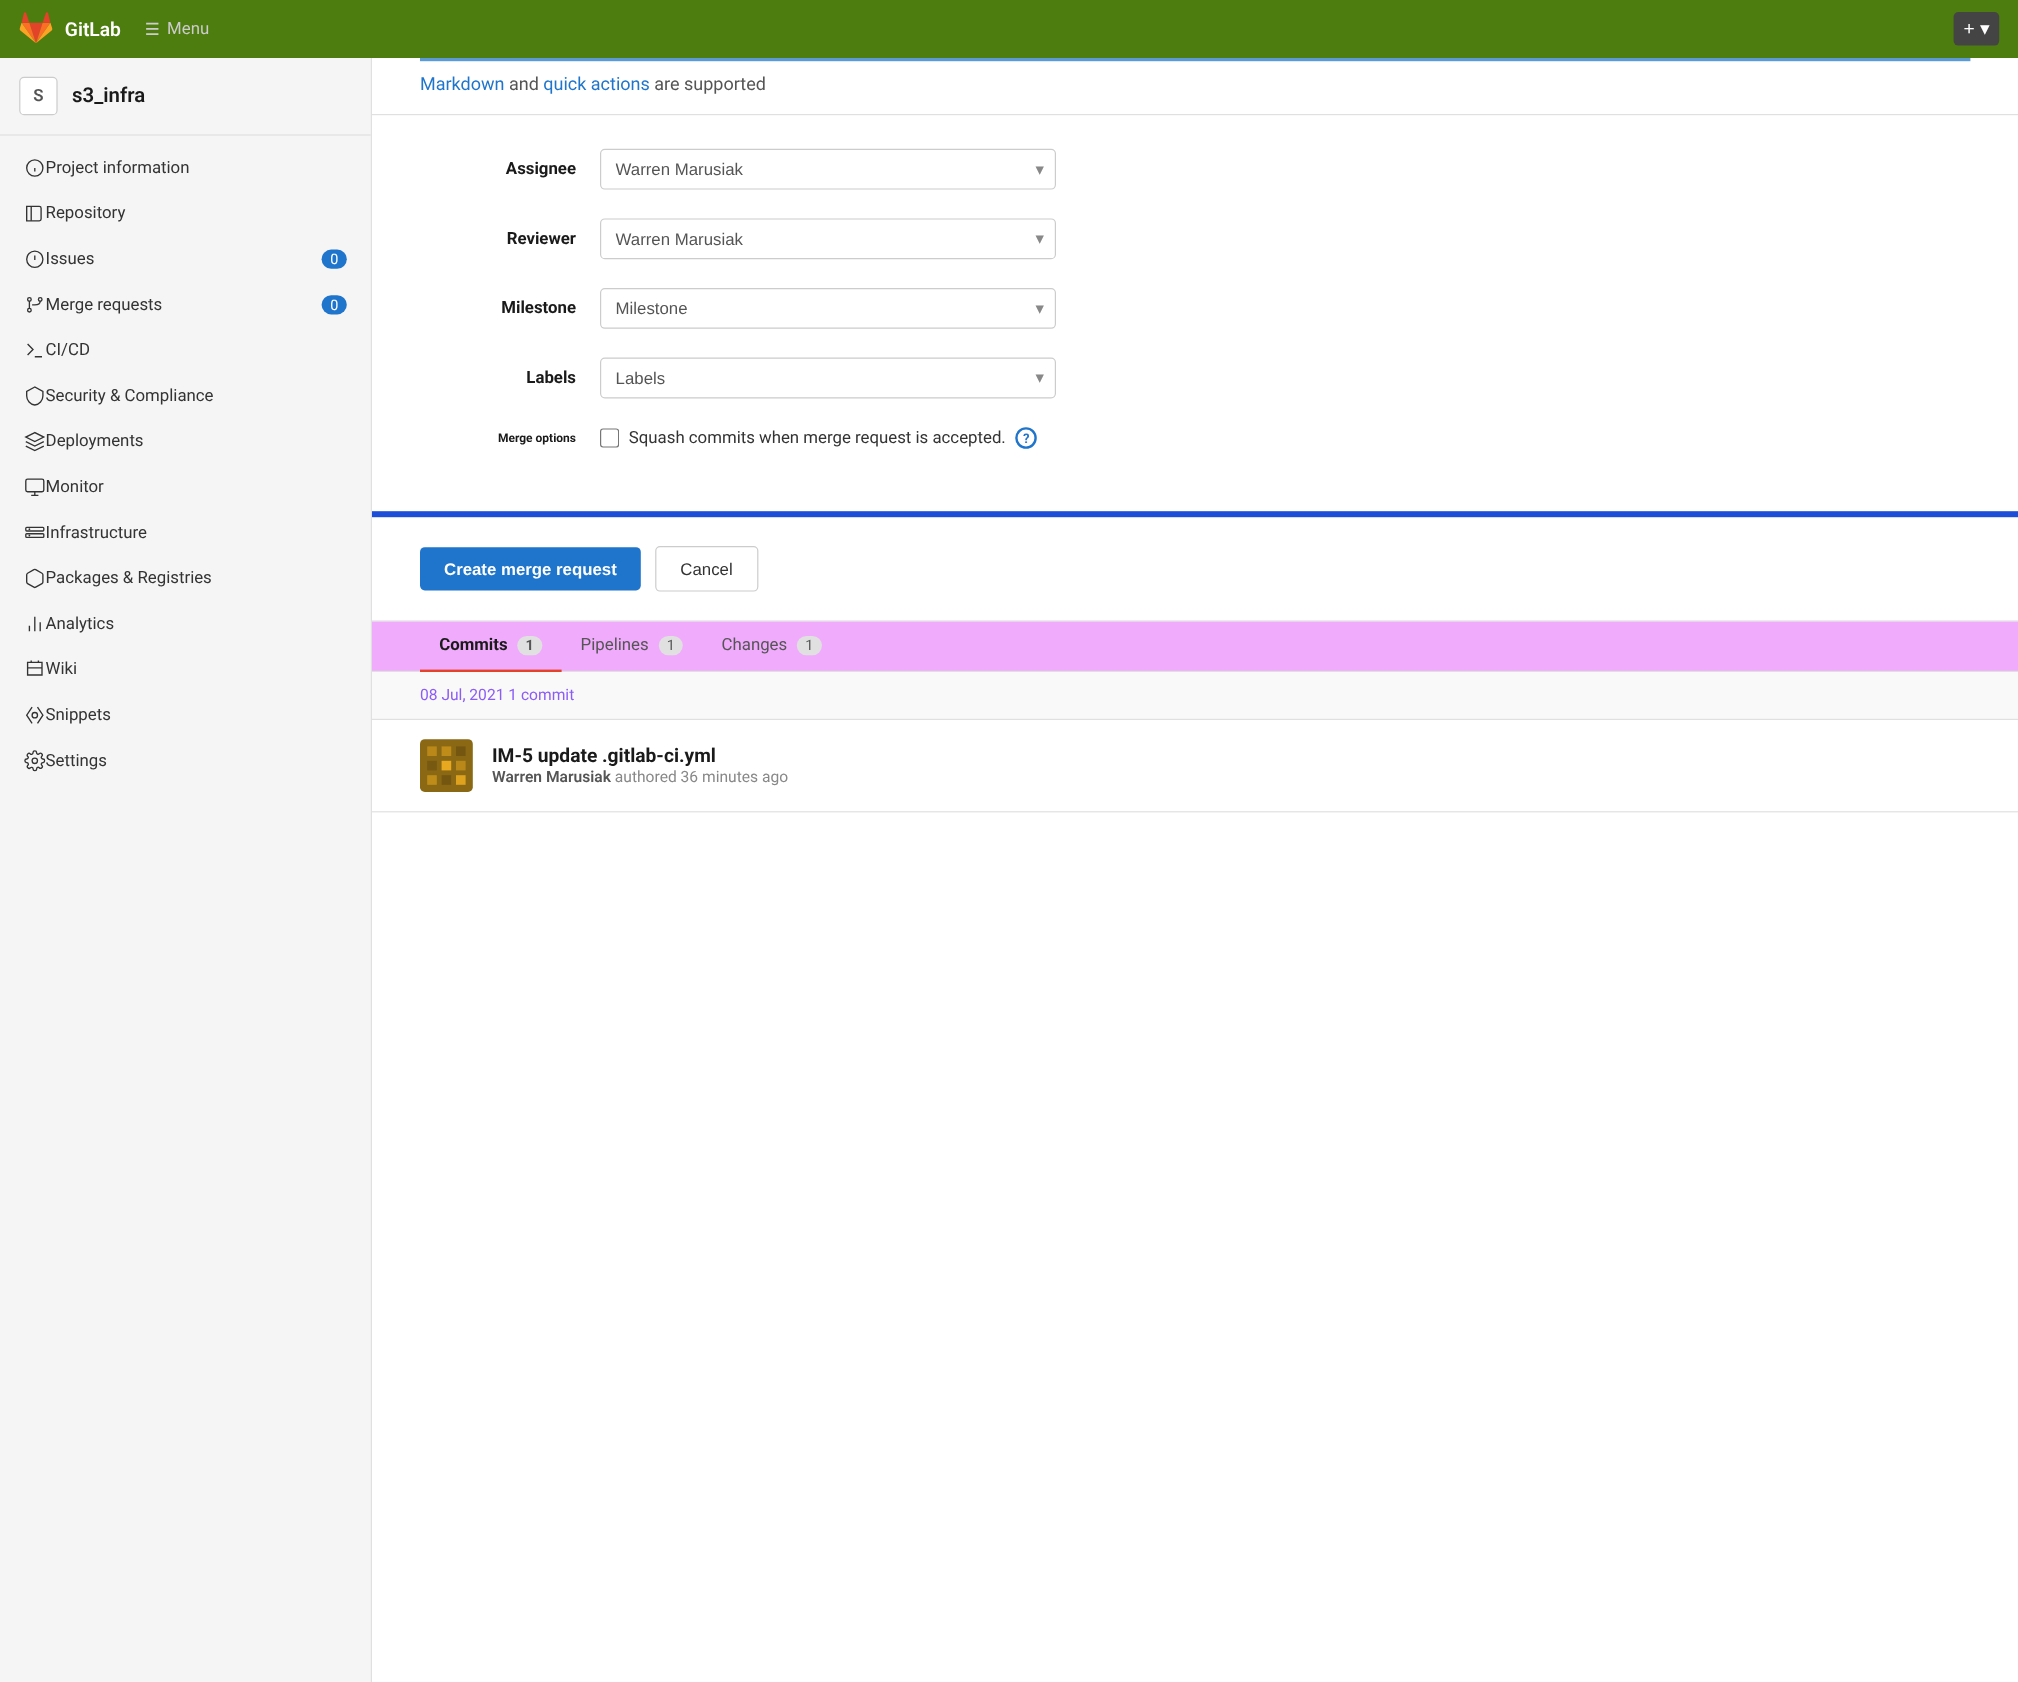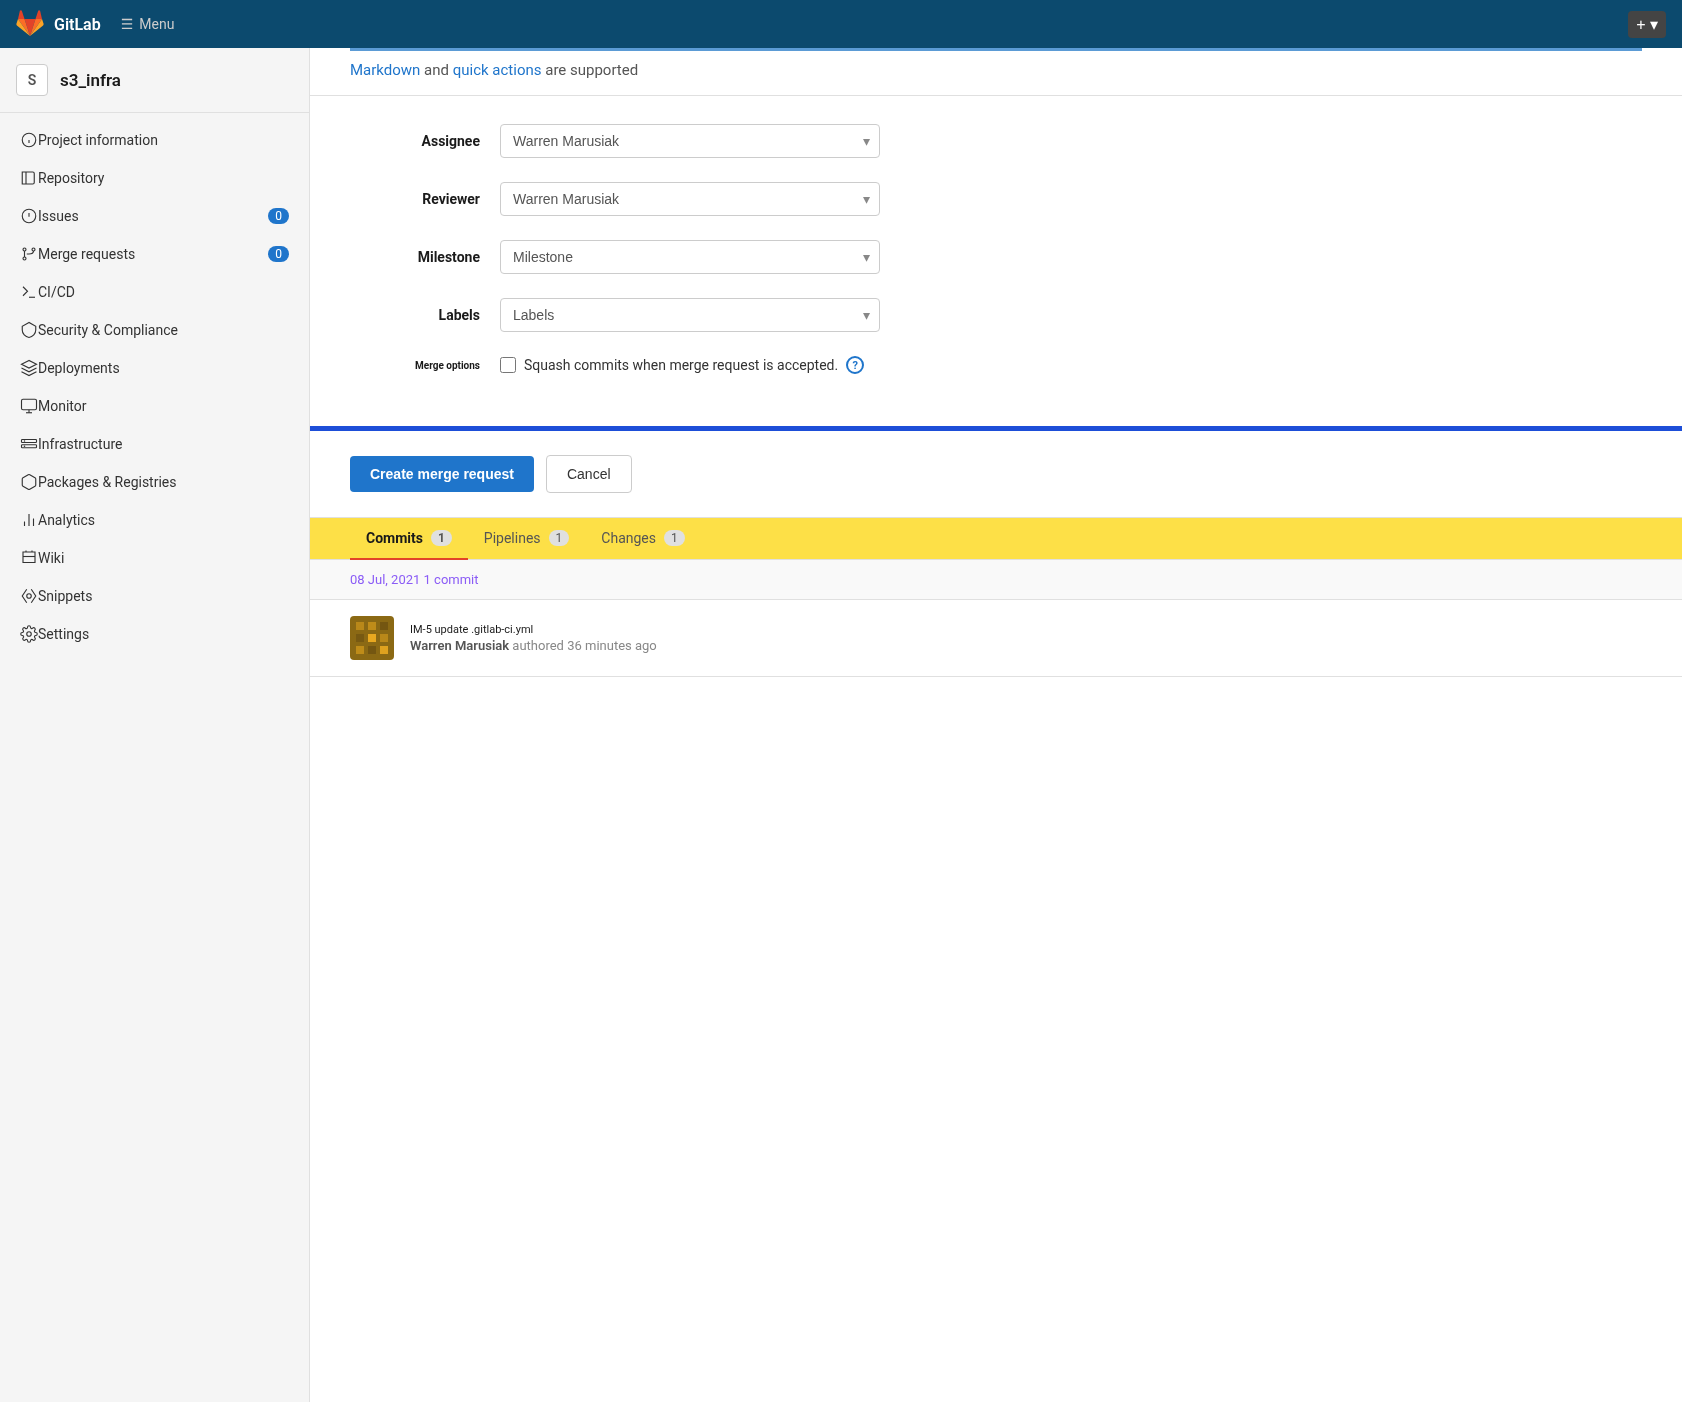--- a/index.html
+++ b/index.html
@@ -1,20 +1,20 @@
 <!DOCTYPE html>
 <html><head>
   <meta charset="utf-8">
   <style>
     * { box-sizing: border-box; margin: 0; padding: 0; }
     body { font-family: -apple-system, BlinkMacSystemFont, 'Segoe UI', Roboto, sans-serif; font-size: 14px; background: #f0f0f0; }
 
     
     .navbar {
-      background: #0c4a6e;
+      background: #4d7c0f;
       height: 48px;
       display: flex;
       align-items: center;
       padding: 0 16px;
       position: fixed;
       top: 0;
       left: 0;
       right: 0;
       z-index: 100;
     }
@@ -272,21 +272,21 @@
     }
 
     
     .tabs-section {
       padding: 0 0;
     }
     .tabs-bar {
       display: flex;
       border-bottom: 1px solid #e0e0e0;
       padding: 0 40px;
-      background: #fde047;
+      background: #f0abfc;
     }
     .tab {
       padding: 12px 16px;
       font-size: 14px;
       color: #555;
       cursor: pointer;
       border-bottom: 2px solid transparent;
       display: flex;
       align-items: center;
       gap: 8px;
@@ -335,22 +335,22 @@
       overflow: hidden;
     }
     .commit-avatar svg {
       width: 40px;
       height: 40px;
     }
     .commit-info {
       flex: 1;
     }
     .commit-title {
-      font-weight: 400;
-      font-size: 11px;
+      font-weight: 700;
+      font-size: 16px;
       color: #1a1a1a;
     }
     .commit-meta {
       font-size: 13px;
       color: #888;
       margin-top: 2px;
     }
     .commit-meta strong {
       color: #555;
       font-weight: 600;

